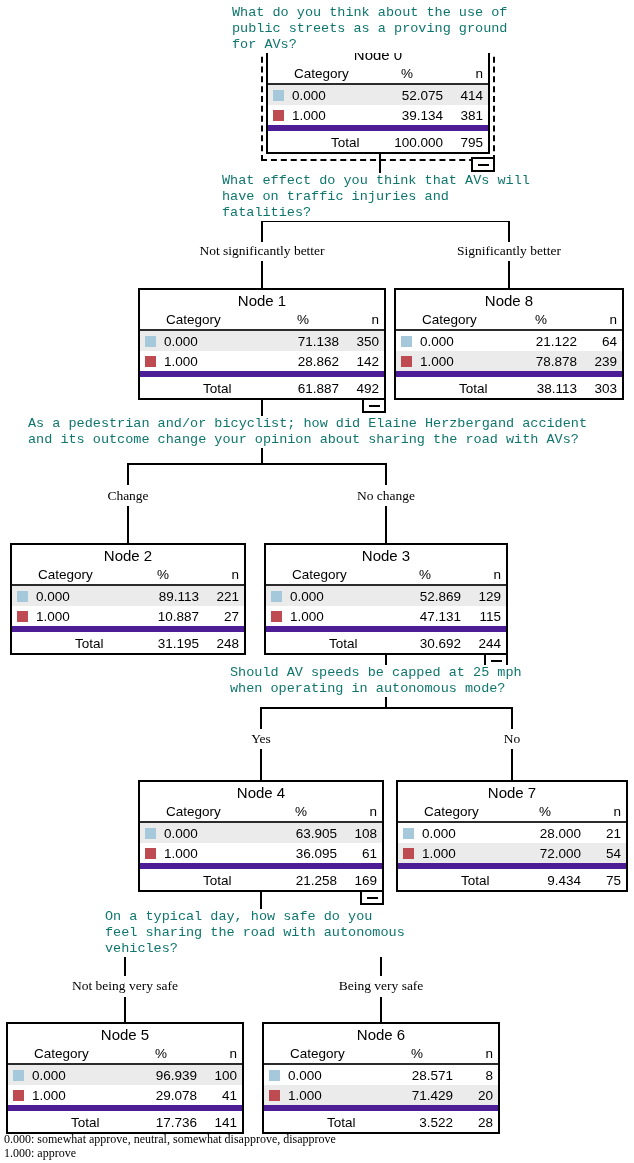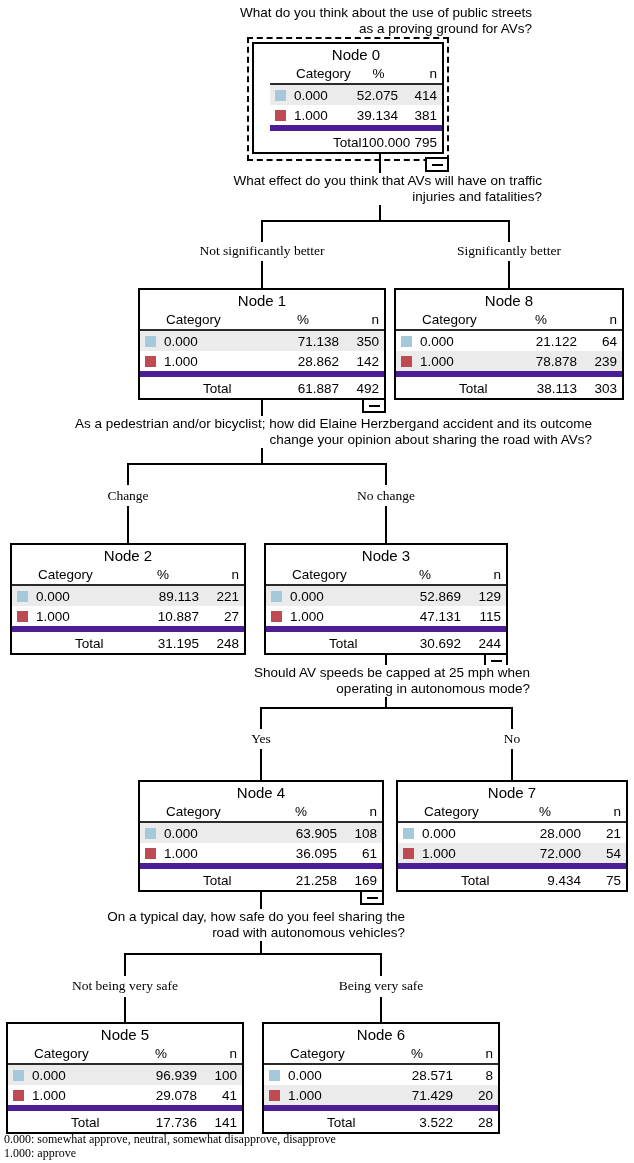--- a/index.html
+++ b/index.html
@@ -4,22 +4,22 @@
 <style>
   html,body{margin:0;padding:0;background:#fff;}
   #stage{position:relative;width:634px;height:1163px;background:#fff;overflow:hidden;}
 
   
   .vline,.hline{position:absolute;background:#000;}
   .vline{width:2px;}
   .hline{height:2px;}
 
   
-  .question{position:absolute;text-align:right;font-family:Liberation Sans, sans-serif;
-    font-size:13.5px;line-height:1.18;color:#000000;background:#fff;z-index:3;}
+  .question{position:absolute;text-align:left;font-family:Liberation Mono, monospace;
+    font-size:13.5px;line-height:1.18;color:#0f766e;background:#fff;z-index:3;}
   .branch-label{position:absolute;text-align:center;font-family:"Liberation Serif",serif;
     font-size:13.5px;color:#000;z-index:3;}
 
   
   .node{position:absolute;height:112px;border:2px solid #000;background:#fff;box-sizing:border-box;
     font-family:"Liberation Sans",sans-serif;z-index:2;}
   .node.selected::after{content:"";position:absolute;left:-7px;top:-7px;right:-7px;bottom:-9px;
     border:2px dashed #000;pointer-events:none;}
   .node-title{text-align:center;font-size:15px;height:20px;padding-top:2px;}
   .hdr{display:flex;font-size:13.5px;border-bottom:2px solid #2b2b2b;padding:0 5px 2px 5px;}
@@ -86,21 +86,21 @@
   <div class="vline" style="left:260px;top:892px;height:63px;"></div>
   <div class="question" style="left:105px;top:909px;width:300px;">On a typical day, how safe do you feel sharing the road with autonomous vehicles?</div>
   <div class="hline" style="left:124px;top:953px;width:258px;"></div>
   <div class="vline" style="left:124px;top:953px;height:23px;"></div>
   <div class="vline" style="left:124px;top:997px;height:25px;"></div>
   <div class="vline" style="left:380px;top:953px;height:23px;"></div>
   <div class="vline" style="left:380px;top:997px;height:25px;"></div>
   <div class="branch-label" style="left:25px;top:978px;width:200px;">Not being very safe</div>
   <div class="branch-label" style="left:281px;top:978px;width:200px;">Being very safe</div>
 
-  <div class="node selected" style="left:252px;top:42px;width:192px;padding-left:16px;">
+  <div class="node selected" style="left:266px;top:42px;width:224px;">
     <div class="node-title">Node 0</div>
     <div class="hdr">
       <span class="c1">Category</span>
       <span class="c2">%</span>
       <span class="c3">n</span>
     </div>
     <div class="nrow hl">
       <span class="c1">
           <i class="sw sw0"></i>
           <span>0.000</span>

